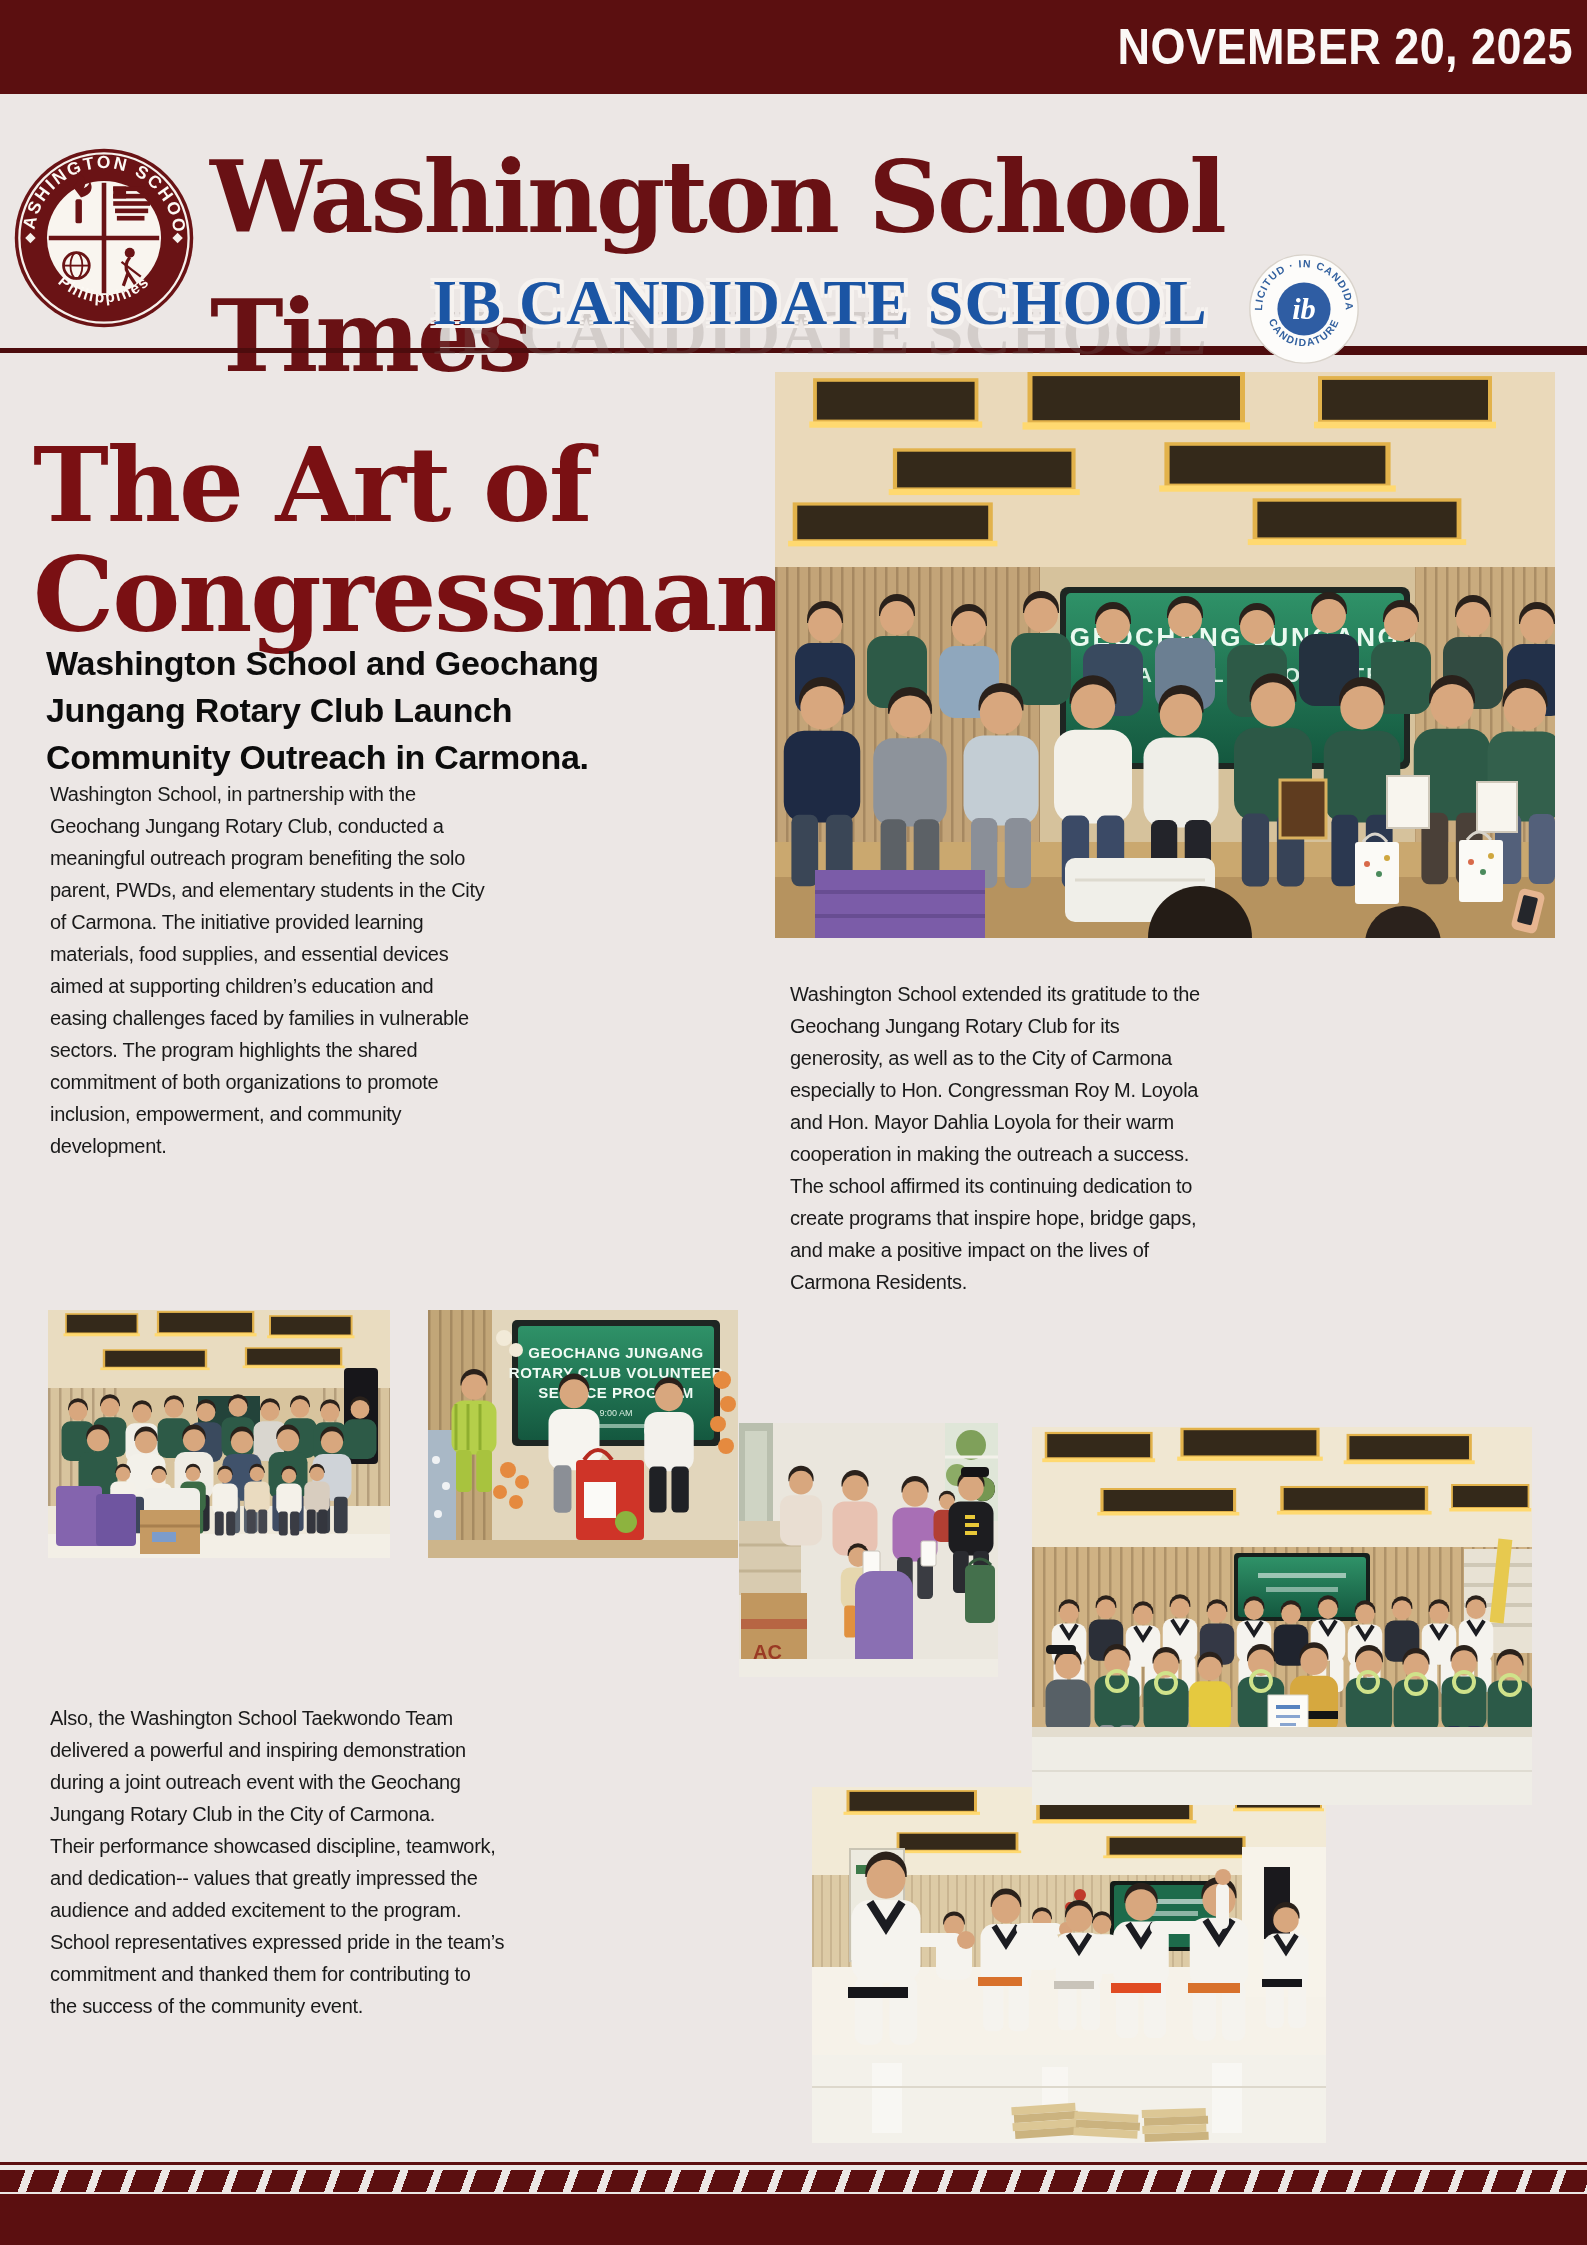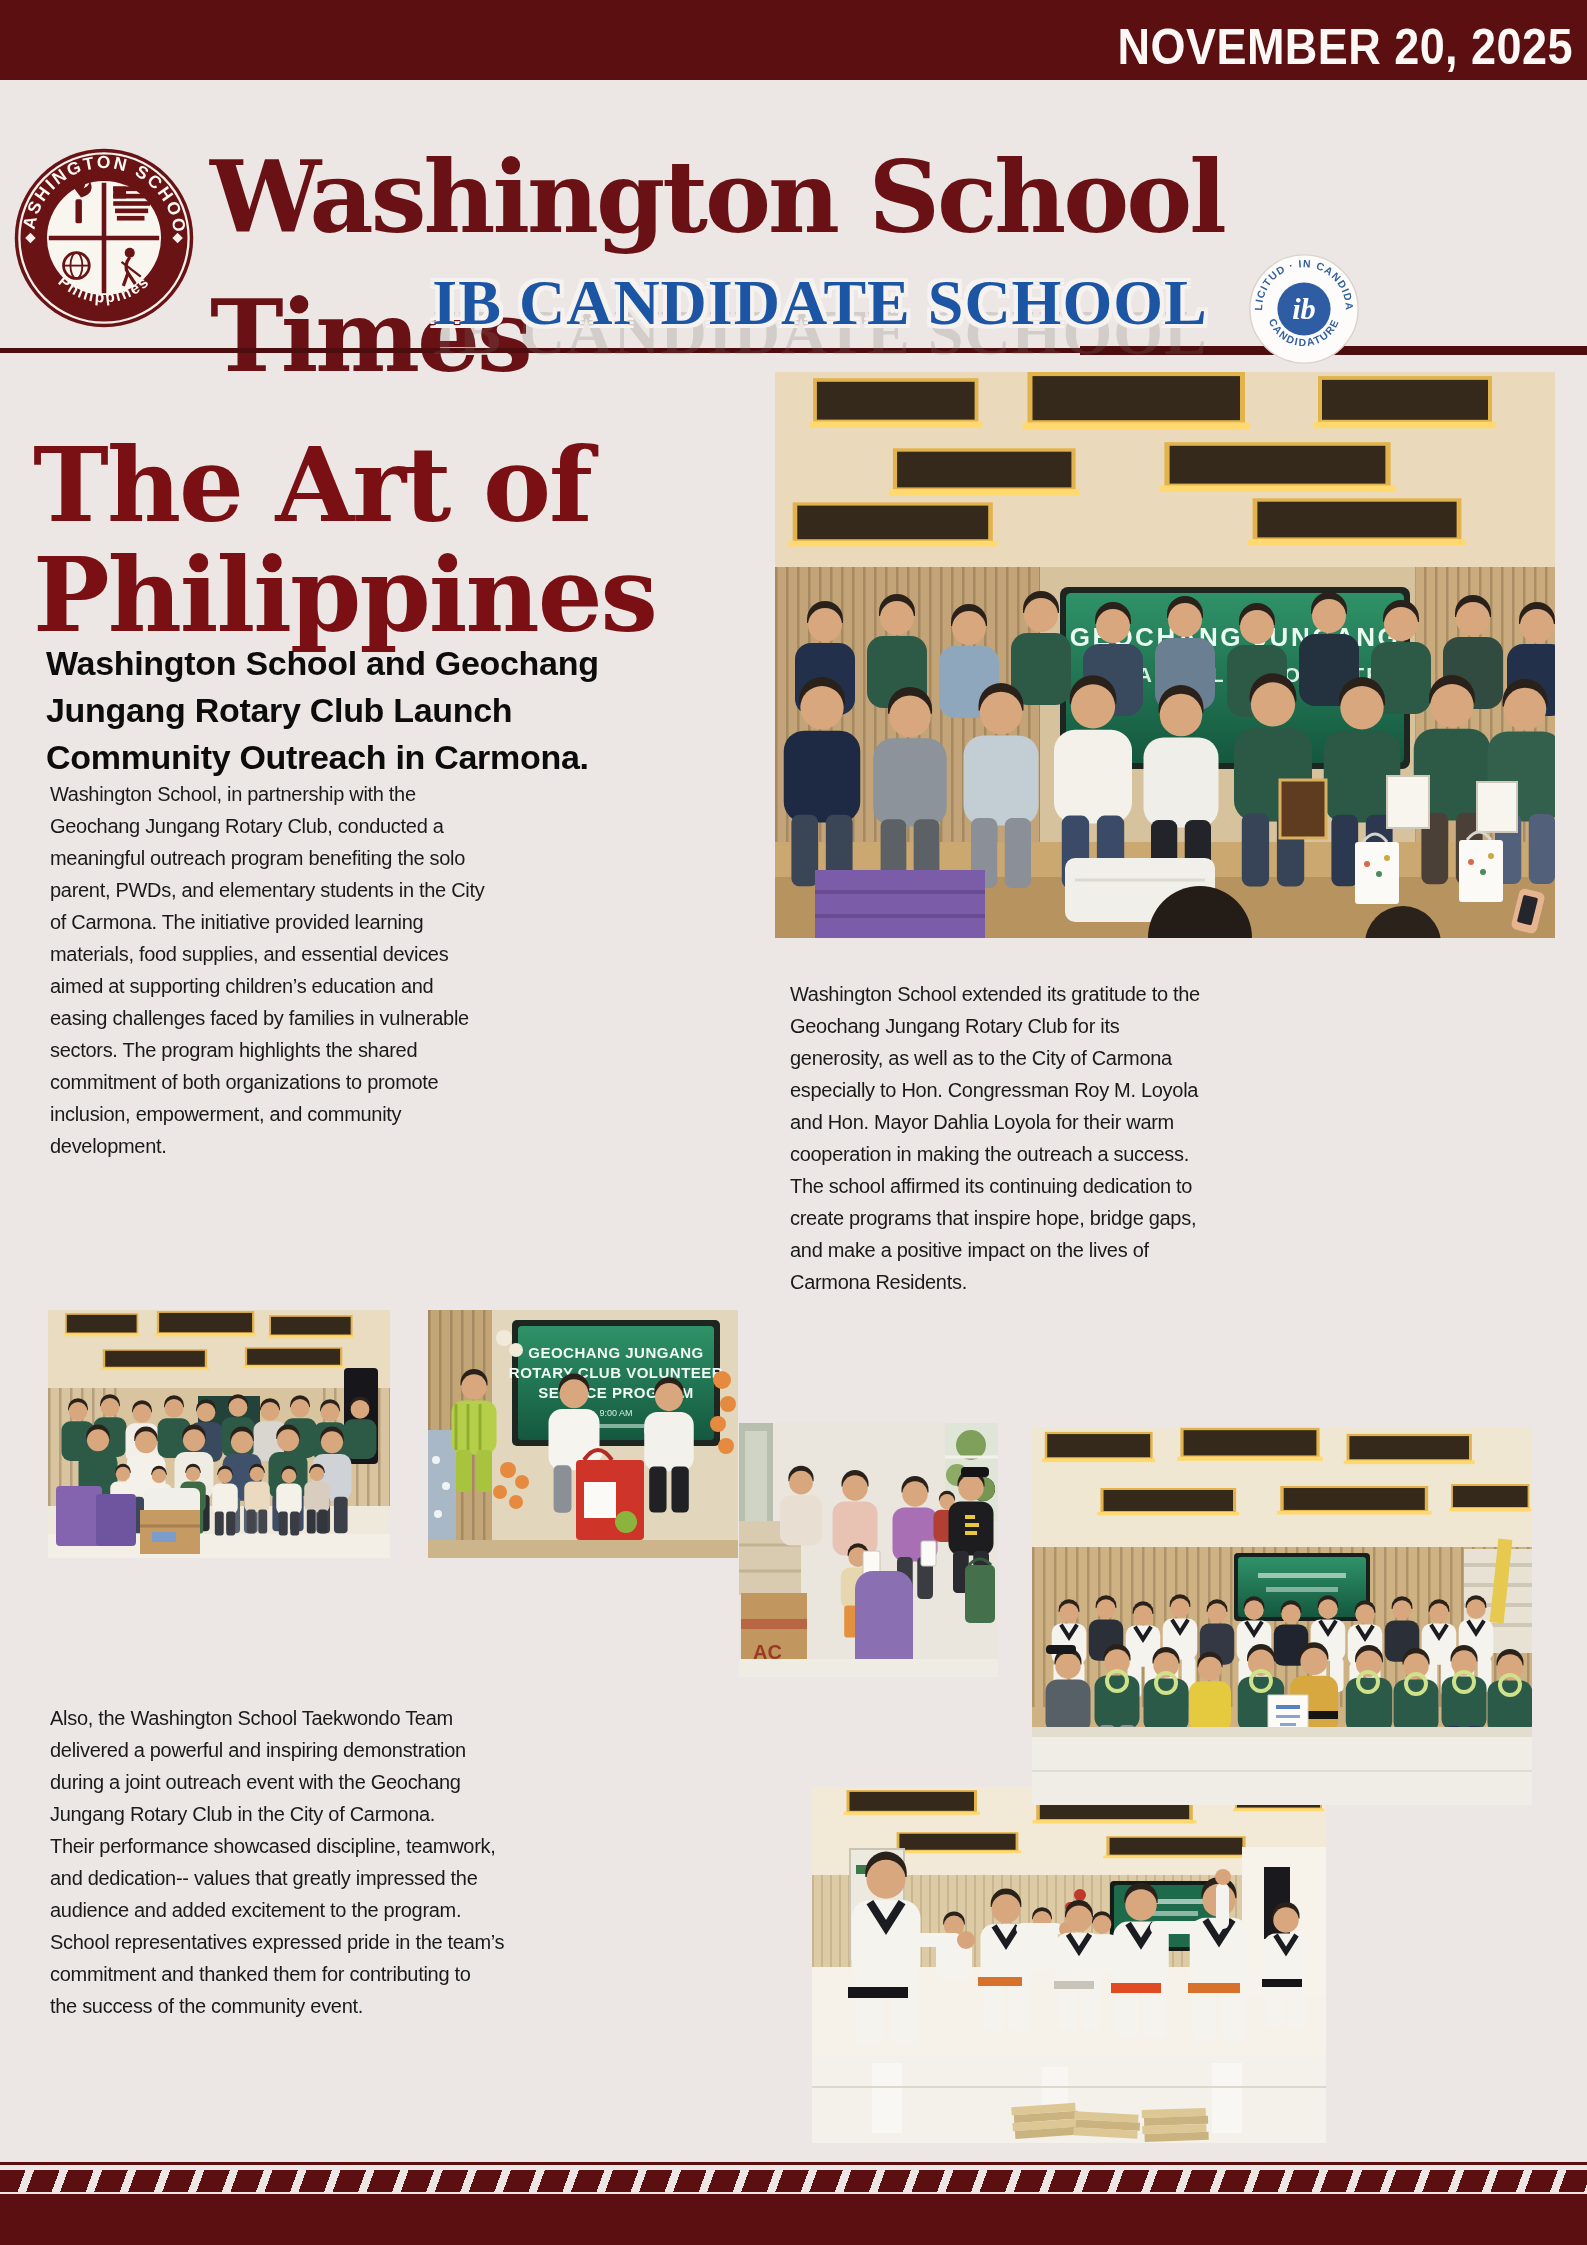--- a/index.html
+++ b/index.html
@@ -2,21 +2,21 @@
 <html><head>
 <meta charset="utf-8">
 <style>
   html,body{margin:0;padding:0;background:#ece7e5;}
   .page{position:relative;width:1587px;height:2245px;background:#ece7e5;overflow:hidden;
         font-family:"Liberation Sans",sans-serif;}
   .abs{position:absolute;}
   .prewrap{white-space:pre-line;}
 
   
-  .topbar{left:0;top:0;width:1587px;height:80px;background:#5b0f10;}
+  .topbar{left:0;top:0;width:1587px;height:94px;background:#5b0f10;}
   .date{position:absolute;right:14px;top:0;height:94px;line-height:94px;
         color:#fbf8f6;font-weight:800;font-size:50px;letter-spacing:.5px;
         transform:scaleX(.9);transform-origin:100% 50%;font-family:"Liberation Sans",sans-serif;}
 
   
   .seal{left:12px;top:146px;width:184px;height:184px;z-index:5;}
   .title{left:210px;top:128px;width:1250px;text-align:left;
          font-family:"DejaVu Serif","Liberation Serif",serif;font-weight:700;
          font-size:99px;line-height:1.4;color:#691114;letter-spacing:-3px;}
   .ibline{left:360px;top:266px;width:920px;text-align:center;z-index:3;
@@ -161,21 +161,21 @@
       <textPath href="#ibArcBot" startOffset="50%" text-anchor="middle">CANDIDATURE</textPath>
     </text>
     <circle cx="60" cy="60" r="28" fill="#2f5da3"></circle>
     <text x="60" y="71" text-anchor="middle" font-size="32" font-style="italic" font-weight="bold" fill="#ffffff" font-family="Liberation Serif,serif">ib</text>
   </svg>
 
   <div class="abs mast-rule"></div>
   <div class="abs mast-rule-thick"></div>
 
   <h1 class="abs headline prewrap">The Art of
-Philippines</h1>
+Congressman</h1>
   <h2 class="abs deck prewrap">Washington School and Geochang
 Jungang Rotary Club Launch
 Community Outreach in Carmona.</h2>
   <p class="abs body-par par1 prewrap">Washington School, in partnership with the
 Geochang Jungang Rotary Club, conducted a
 meaningful outreach program benefiting the solo
 parent, PWDs, and elementary students in the City
 of Carmona. The initiative provided learning
 materials, food supplies, and essential devices
 aimed at supporting children’s education and

